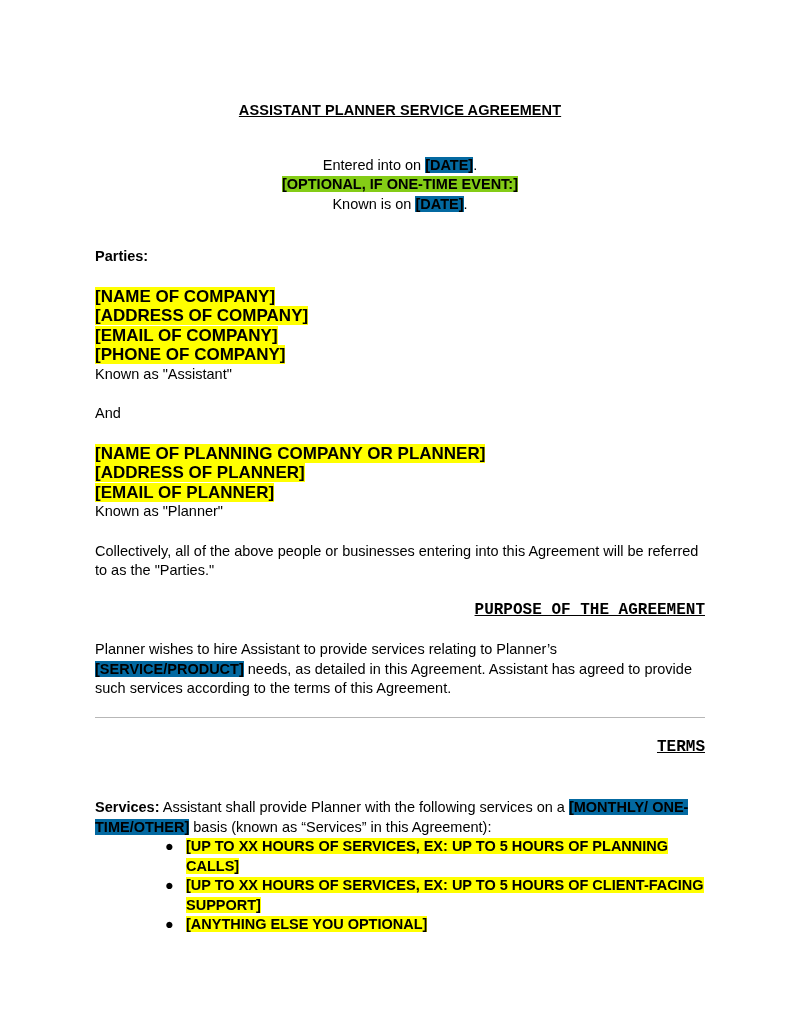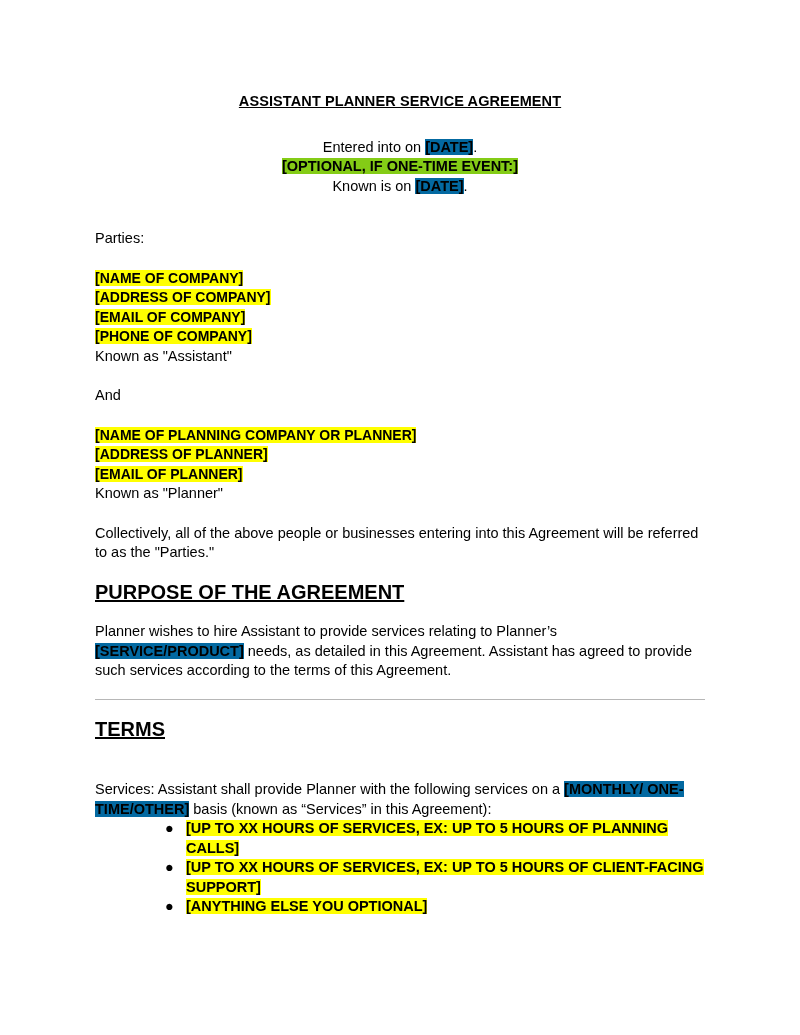--- a/index.html
+++ b/index.html
@@ -28,21 +28,21 @@
     width: 610px;
   }
 
   
   .title {
     font-size: 14.5px;
     font-weight: bold;
     text-align: center;
     text-decoration: underline;
     letter-spacing: 0.1px;
-    margin: 0;
+    margin: 9px;
     padding-top: 92px;
     line-height: 1.35;
   }
   .centered-line {
     font-size: 14.5px;
     text-align: center;
     line-height: 19.5px;
     margin: 0;
   }
   .gap-26 { height: 26px; }
@@ -53,40 +53,41 @@
 
   .para {
     font-size: 14.5px;
     line-height: 19.5px;
     margin: 0;
     text-align: left;
   }
   .para.center {
   }
   .bold {
-    font-weight: normal;
+    font-weight: bold;
   }
   .section-heading {
-    font-size: 20px;
+    font-size: 16px;
     font-weight: bold;
-    text-align: left;
+    text-align: right;
     text-decoration: underline;
     margin: 0;
     line-height: 19.5px;
+    font-family: Liberation Mono, monospace;
   }
   .hl {
     background-color: #0369a1;
     font-weight: bold;
   }
   .hl-green {
     background-color: #84cc16;
     font-weight: bold;
   }
   .plain-hl-line {
-    font-size: 14px;
+    font-size: 17px;
     line-height: 19.5px;
     margin: 0;
   }
   .plain-hl-line > span.hl {
     background-color: #ffff00;
     font-weight: bold;
   }
 
   hr.rule {
     border: none;

